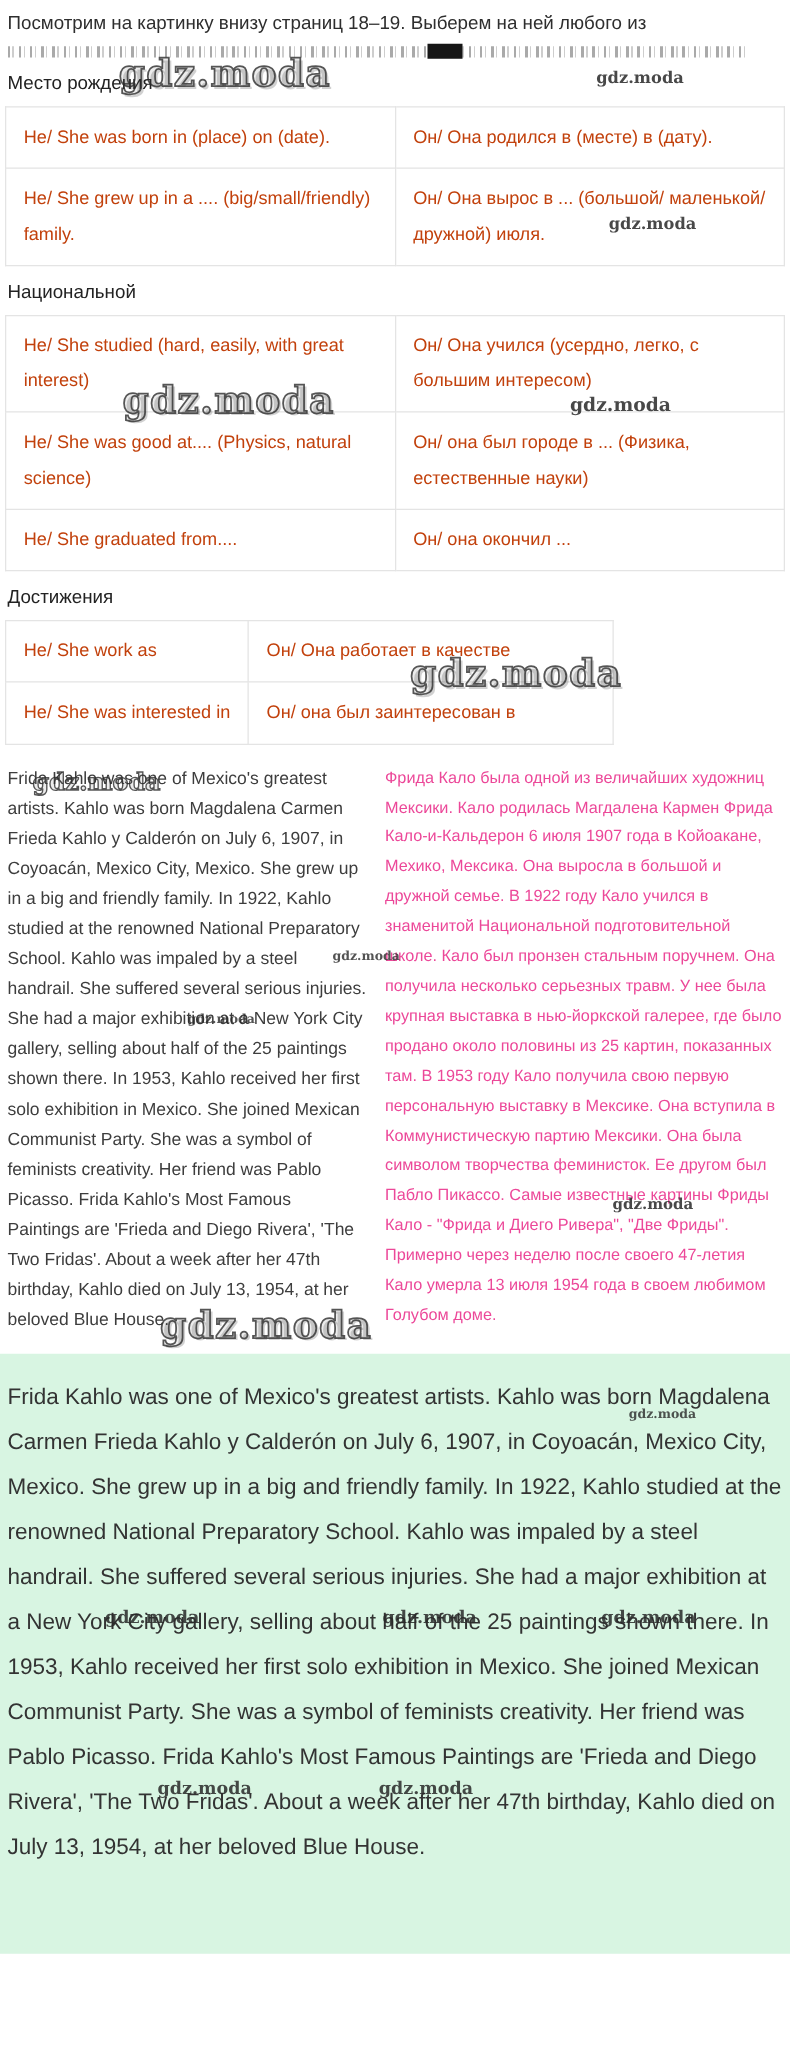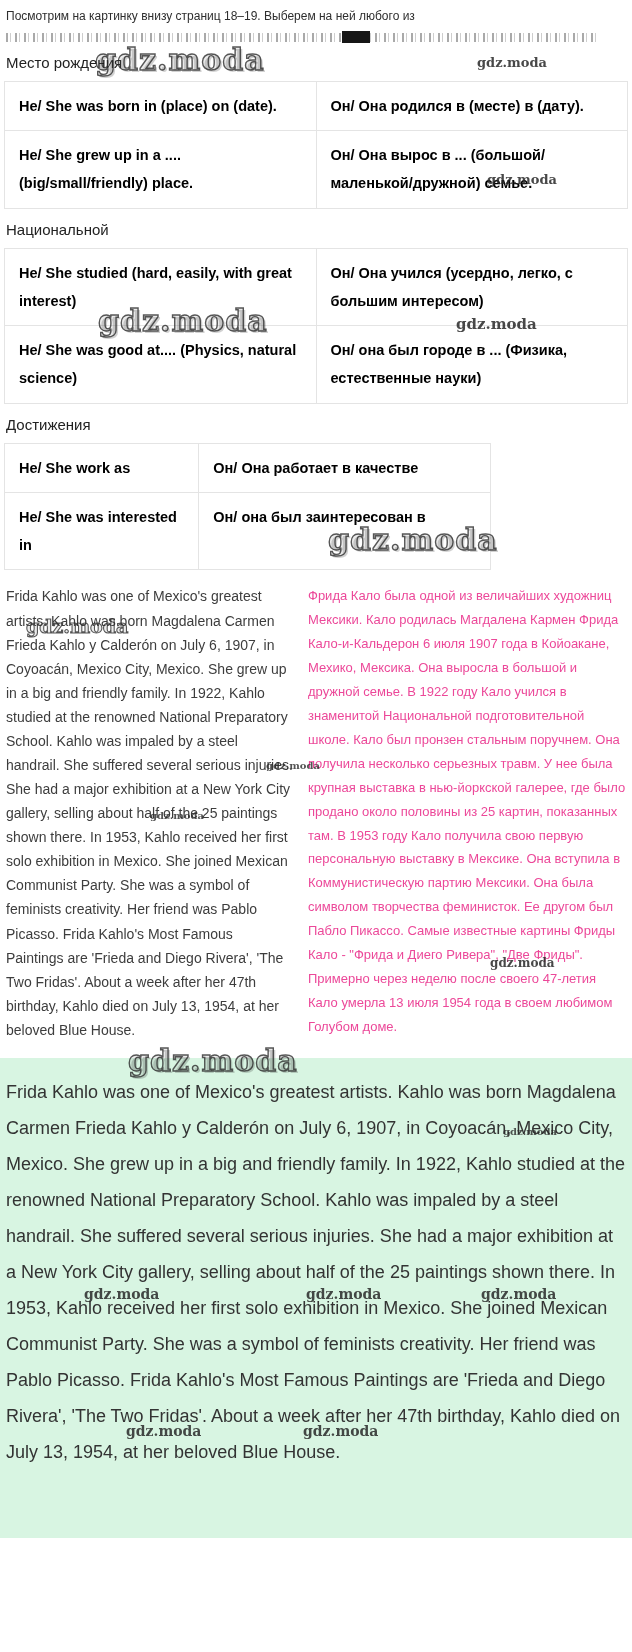--- a/index.html
+++ b/index.html
@@ -4,36 +4,36 @@
 <style>
   * { margin:0; padding:0; box-sizing:border-box; }
   html,body { background:#ffffff; }
   body {
     width:632px; min-height:1652px; position:relative;
     font-family:"Liberation Sans", sans-serif; color:#3d3d3d;
     overflow-x:hidden;
   }
   .page { position:relative; padding:6px 4px 0; }
 
-  .intro { font-size:12px; color:#2e2e2e; padding:2px 2px 0; line-height:1.4; }
+  .intro { font-size:15px; color:#2e2e2e; padding:2px 2px 0; line-height:1.4; }
 
   .tiny-strip {
     position:relative; height:9px; width:590px; margin:8px 2px 4px;
     background:repeating-linear-gradient(90deg,
       rgba(30,30,30,.38) 0 2px, transparent 2px 4px,
       rgba(30,30,30,.22) 4px 5px, transparent 5px 9px);
   }
   .redaction { position:absolute; left:336px; top:-2px; width:28px; height:12px; background:#161616; display:block; }
 
   .sec-title { font-size:15px; font-weight:400; color:#222; margin:12px 2px 10px; }
 
   table.phrase-table { border-collapse:collapse; width:100%; margin-bottom:6px; }
   .phrase-table td {
     border:1px solid #e4e4e4; vertical-align:top;
-    padding:10px 14px; font-size:14.5px; line-height:1.95; color:#000000; width:50%;font-weight:bold;
+    padding:10px 14px; font-size:14.5px; line-height:1.95; color:#c2410c; width:50%;
   }
   table.narrow { width:78%; }
   table.narrow td.c1 { width:40%;margin-top:44px; }
   table.narrow td.c2 { width:60%; }
 
   .article { display:flex; gap:14px; margin-top:14px; padding:0 2px; }
   .article .col-en { flex:0 0 288px; font-size:14px; line-height:1.72; color:#3d3d3d; }
   .article .col-ru { flex:1; font-size:13px; line-height:1.84; color:#ec4899; }
 
   .answer {
@@ -72,38 +72,42 @@
 
   <section>
     <div class="sec-title">Место рождения</div>
     <table class="phrase-table">
       <tbody>
         <tr>
           <td>He/ She was born in (place) on (date).</td>
           <td>Он/ Она родился в (месте) в (дату).</td>
         </tr>
         <tr>
-          <td>He/ She grew up in a .... (big/small/friendly) place.</td>
-          <td>Он/ Она вырос в ... (большой/ маленькой/дружной) семье.</td>
+          <td>He/ She grew up in a .... (big/small/friendly) family.</td>
+          <td>Он/ Она вырос в ... (большой/ маленькой/дружной) июля.</td>
         </tr>
       </tbody>
     </table>
   </section>
 
   <section>
     <div class="sec-title">Национальной</div>
     <table class="phrase-table">
       <tbody>
         <tr>
           <td>He/ She studied (hard, easily, with great interest)</td>
           <td>Он/ Она учился (усердно, легко, с большим интересом)</td>
         </tr>
         <tr>
           <td>He/ She was good at.... (Physics, natural science)</td>
           <td>Он/ она был городе в ... (Физика, естественные науки)</td>
+        </tr>
+        <tr>
+          <td>He/ She graduated from....</td>
+          <td>Он/ она окончил ...</td>
         </tr>
       </tbody>
     </table>
   </section>
 
   <section>
     <div class="sec-title">Достижения</div>
     <table class="phrase-table narrow">
       <tbody>
         <tr>

